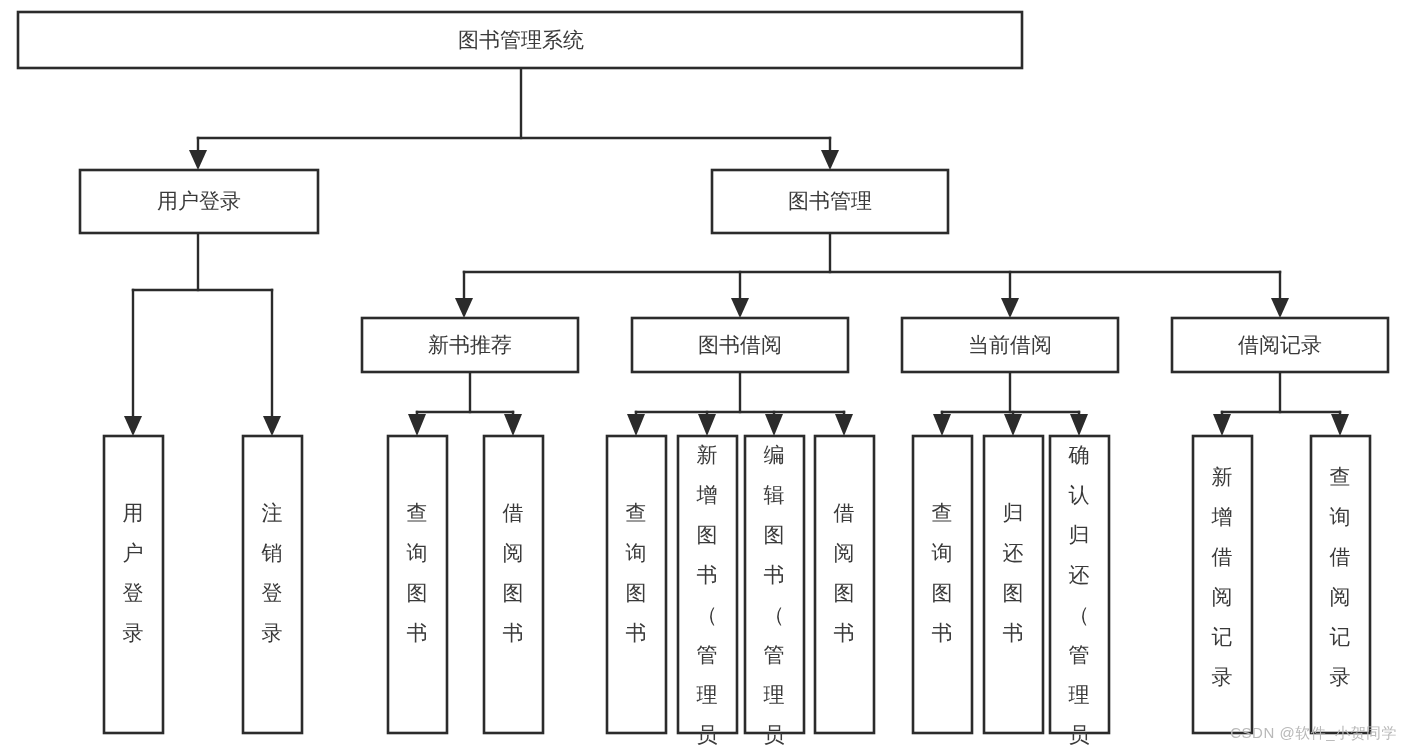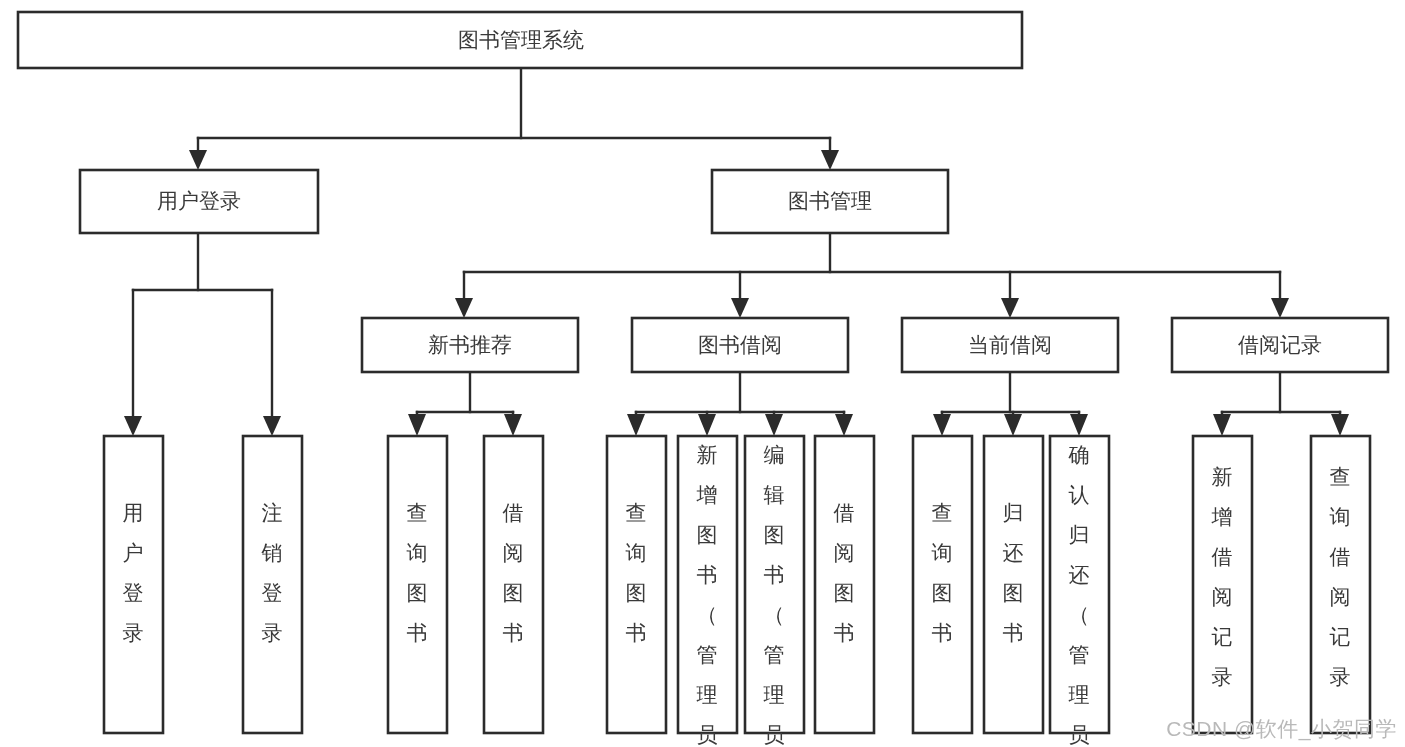--- a/index.html
+++ b/index.html
@@ -47,21 +47,21 @@
   }
   .arrow-head {
     fill: #2b2b2b;
     stroke: none;
   }
   .watermark {
     position: absolute;
     right: 8px;
     bottom: 4px;
     font-family: "Liberation Sans", "DejaVu Sans", sans-serif;
-    font-size: 21px;
+    font-size: 15px;
     color: #b9b9b9;
     white-space: nowrap;
     letter-spacing: 0.5px;
   }
 </style>
 </head>
 <body>
 
 <div id="chart-root">
   <svg width="1405" height="747" viewBox="0 0 1405 747" xmlns="http://www.w3.org/2000/svg">

